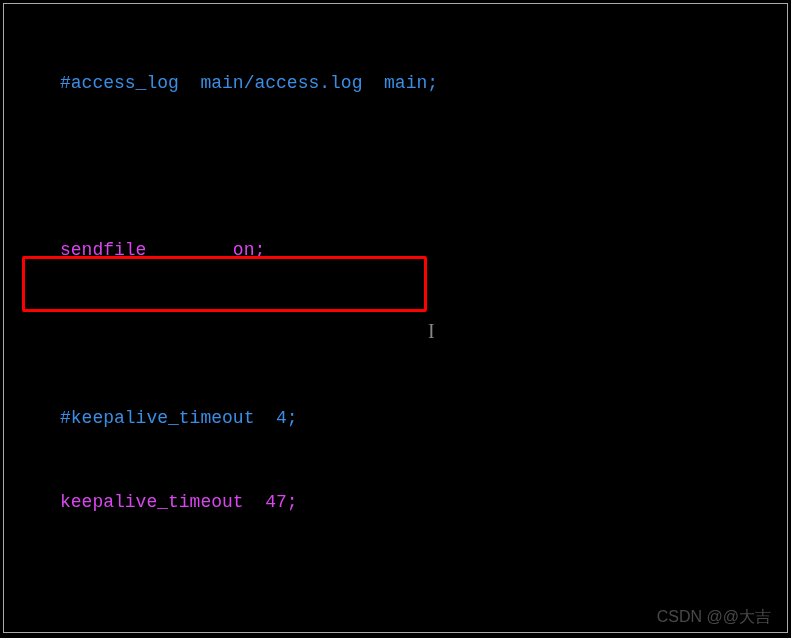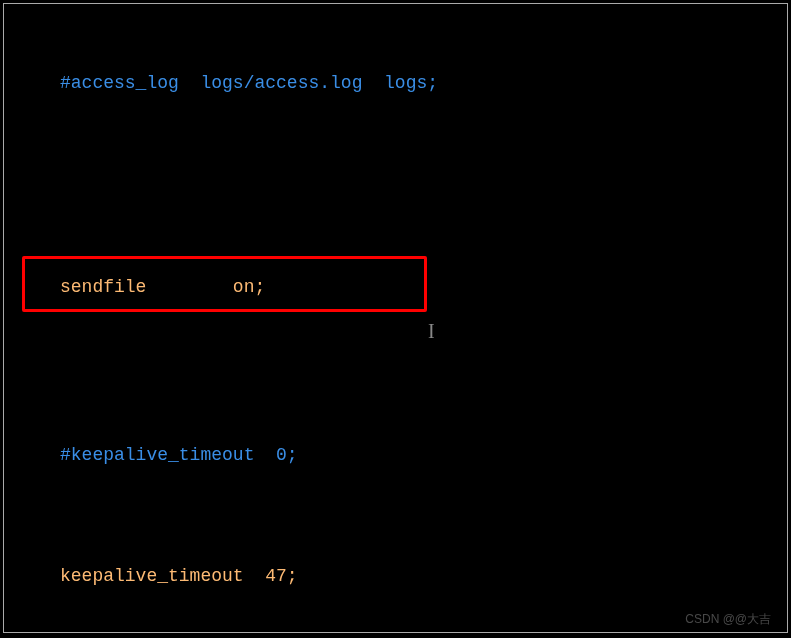--- a/index.html
+++ b/index.html
@@ -27,56 +27,55 @@
       height: 630px;
     }
     .line {
       padding-left: 56px;
       min-height: 28px;
     }
     .comment {
       color: #3a8ee6;
     }
     .normal {
-      color: #fdba74;
-      margin-top: 37px;
+      color: #d946ef;
     }
     .highlight-box {
       position: absolute;
       border: 3px solid #ff0000;
       border-radius: 2px;
       background: transparent;
       pointer-events: none;
     }
     .text-cursor-indicator {
       position: absolute;
       color: #888;
       font-family: serif;
       font-size: 20px;
       pointer-events: none;
     }
     .watermark {
       position: absolute;
       right: 20px;
       bottom: 10px;
       color: rgba(180,180,180,0.4);
-      font-size: 12px;
+      font-size: 16px;
       font-family: sans-serif;
       pointer-events: none;
     }
   </style>
 </head>
 <body>
 
 <div class="editor">
-  <div class="line comment">#access_log  logs/access.log  logs;</div>
+  <div class="line comment">#access_log  main/access.log  main;</div>
   <div class="line"></div>
   <div class="line normal">sendfile        on;</div>
   <div class="line"></div>
-  <div class="line comment">#keepalive_timeout  0;</div>
+  <div class="line comment">#keepalive_timeout  4;</div>
   <div class="line normal">keepalive_timeout  47;</div>
   
   
   
   
   
   
   
   
   

